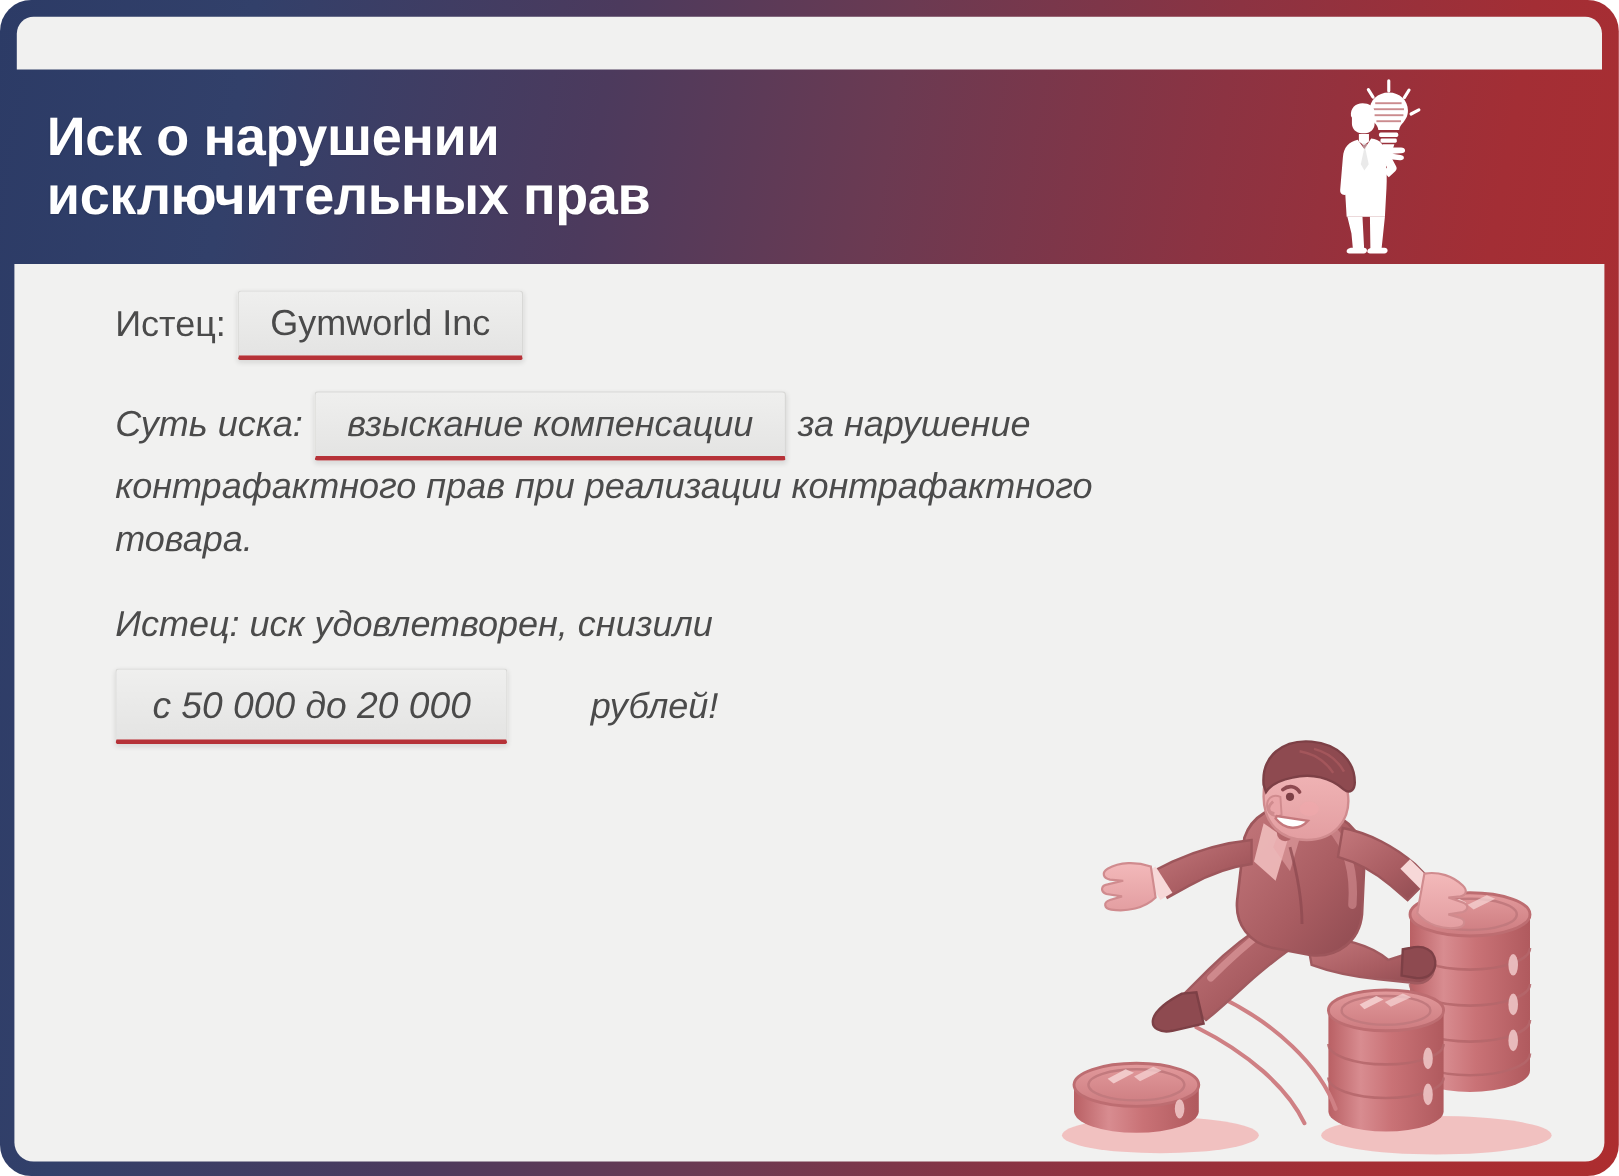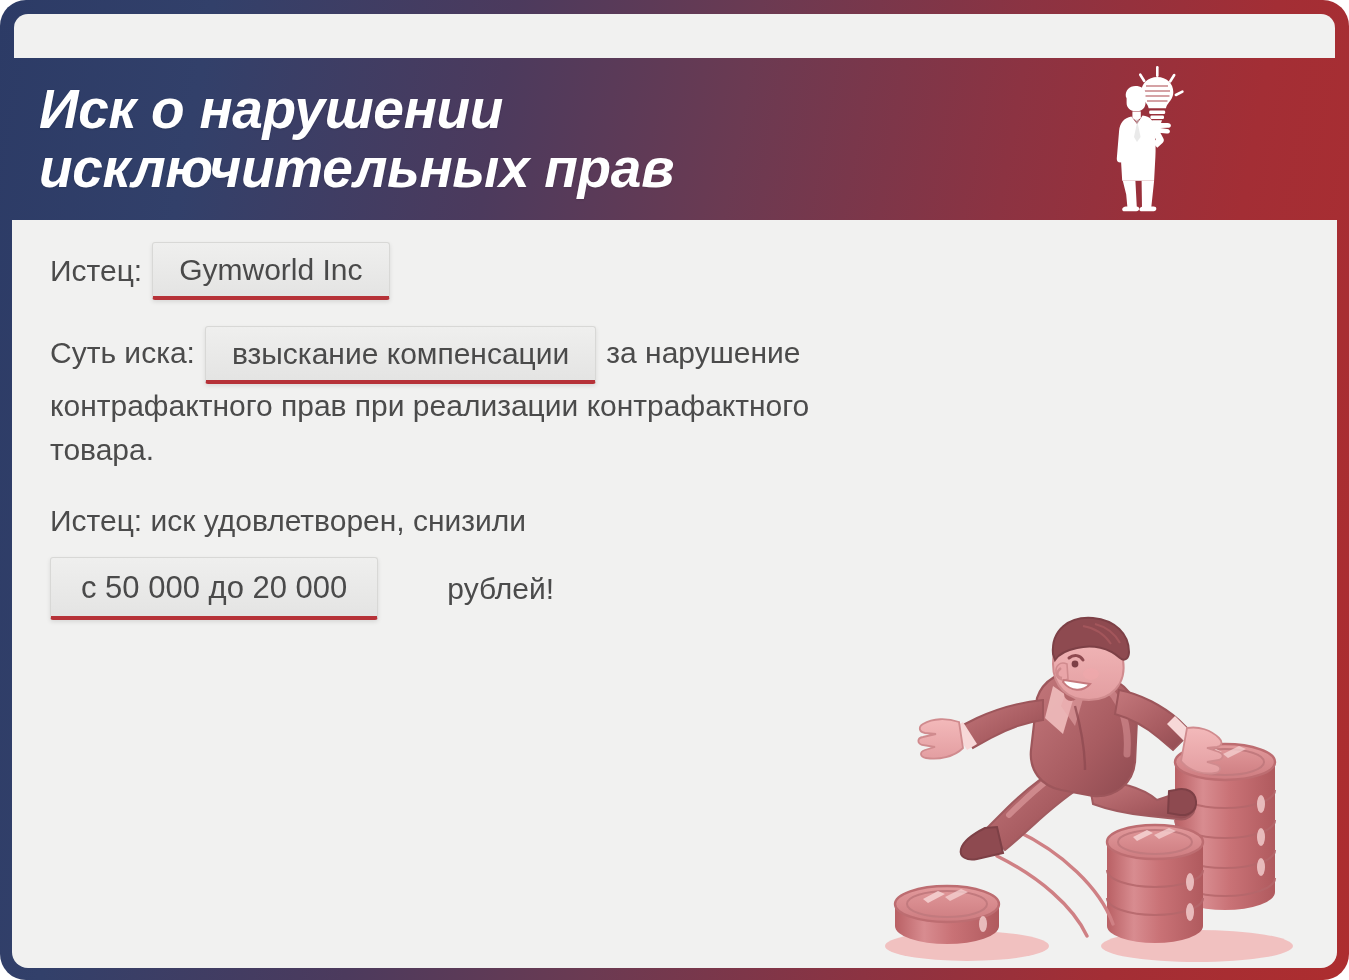--- a/index.html
+++ b/index.html
@@ -53,46 +53,46 @@
     left: 12px;
     top: 58px;
     right: 12px;
     height: 162px;
     display: flex;
     align-items: center;
     justify-content: space-between;
   }
   .header-title {
     color: #ffffff;
-    font-size: 55px;
+    font-size: 45px;
     line-height: 1.08;
     font-weight: bold;
     letter-spacing: -0.3px;
     margin-left: 27px;
     white-space: pre-line;
     text-shadow: 0 1px 2px rgba(0,0,0,0.13);
-    font-style: italic;
   }
   .header-icon {
     margin-right: 145px;
     width: 96px;
     height: 150px;
     display: block;
   }
 
   
   .body-panel {
     position: absolute;
     left: 12px;
     top: 220px;
     right: 12px;
     bottom: 12px;
     background: #f1f1f0;
     border-radius: 0 0 16px 16px;
     overflow: hidden;
+    padding-left: 46px;
   }
 
   .content {
     position: relative;
     z-index: 2;
     padding: 22px 34px 0 38px;
     color: #4b4b4b;
     font-size: 30px;
     line-height: 1.48;
   }
@@ -122,20 +122,21 @@
     margin: 0 10px;
     vertical-align: middle;
   }
   .pill.big {
     font-size: 31px;
     padding: 11px 30px 10px 30px;
   }
 
   .block {
     margin-top: 26px;
+    font-style: italic;
   }
   .block-tight {
     margin-top: 18px;
   }
 
   .para {
     max-width: 840px;
   }
   .para-narrow {
     max-width: 830px;

